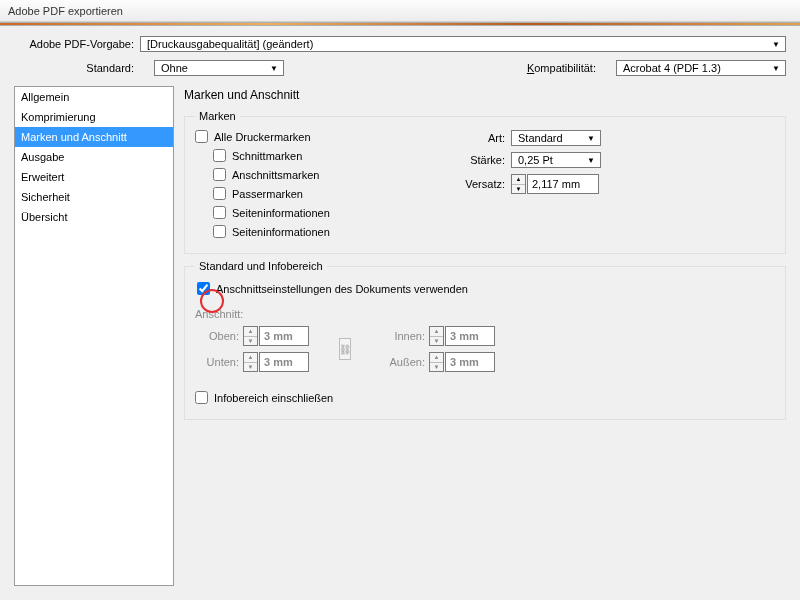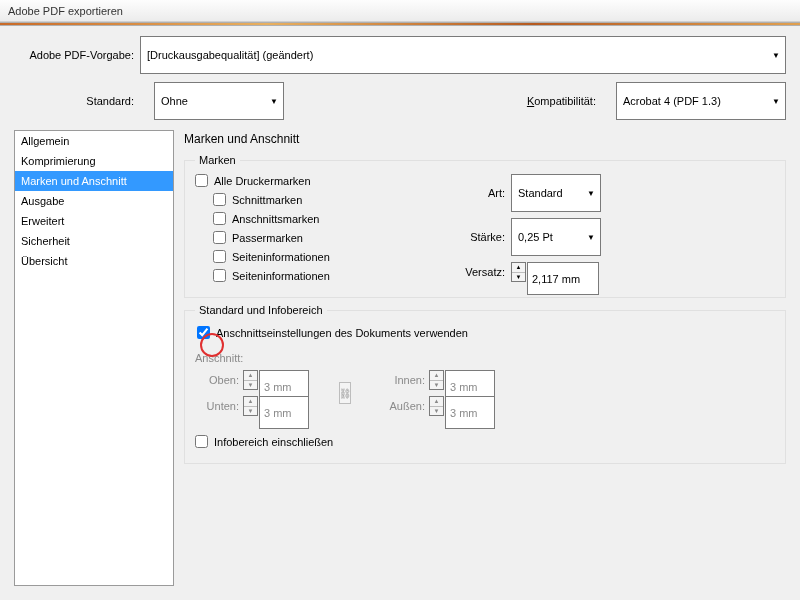--- a/index.html
+++ b/index.html
@@ -37,21 +37,21 @@
   .toprow2 {
     padding: 4px 14px 10px 14px;
     display: flex; align-items: center; gap: 20px;
   }
   .label-right { text-align: right; }
   .wide-label { width: 120px; }
   .dropdown {
     display: flex; align-items: center; justify-content: space-between;
     background: #fff;
     border: 1px solid #7a7a7a;
-    height: 38px;
+    height: 16px;
     padding: 0 2px 0 6px;
     font-size: 11px;
   }
   .dropdown .arrow {
     width: 14px; height: 14px;
     display: flex; align-items: center; justify-content: center;
     font-size: 8px; color: #000;
   }
   .content {
     flex: 1;
@@ -118,37 +118,37 @@
   .field-row .flabel { width: 50px; text-align: right; }
   .numbox {
     display: flex; align-items: stretch;
     height: 20px;
   }
   .numbox input {
     border: 1px solid #7a7a7a;
     font-size: 11px;
     padding: 0 4px;
     width: 60px;
-    height: 33px;
+    height: 20px;
   }
   .spin {
     display: flex; flex-direction: column;
     border: 1px solid #7a7a7a;
     width: 15px; height: 20px;
     margin-right: 1px;
     background:#f4f4f4;
   }
   .spin div {
     flex: 1; display: flex; align-items: center; justify-content: center;
     font-size: 6px; line-height: 1;
     border-bottom: 1px solid #bdbdbd;
   }
   .spin div:last-child { border-bottom: none; }
   .disabled, .disabled * { color: #8a8a8a !important; }
-  .disabled input[type="text"], .disabled .dropdown { background: #fff; color:#8a8a8a; }
+  .disabled input[type="text"], .disabled .dropdown { background: #fff; color:#8a8a8a;font-weight:bold; }
   .bleed-grid {
     display: flex; gap: 30px; align-items: center;
     margin-top: 6px;
   }
   .bleed-col { display: flex; flex-direction: column; gap: 6px; }
   .bleed-row { display: flex; align-items: center; gap: 4px; }
   .bleed-row .blabel { width: 44px; text-align: right; }
   .link-icon {
     width: 12px; height: 22px;
     border: 1px solid #bdbdbd;

